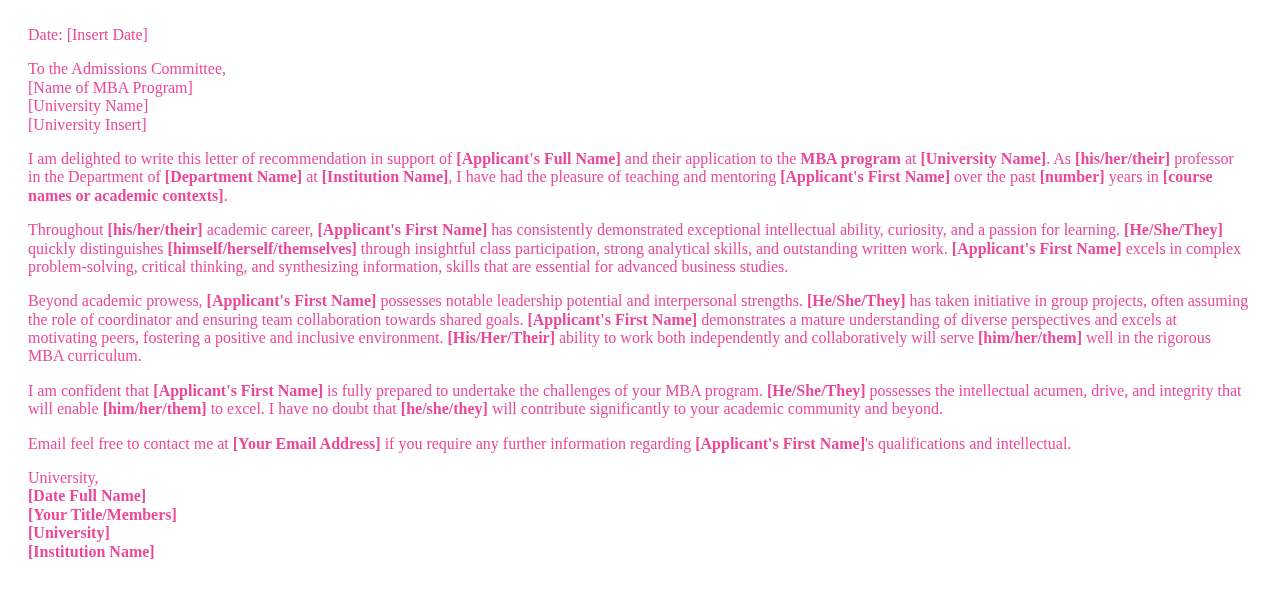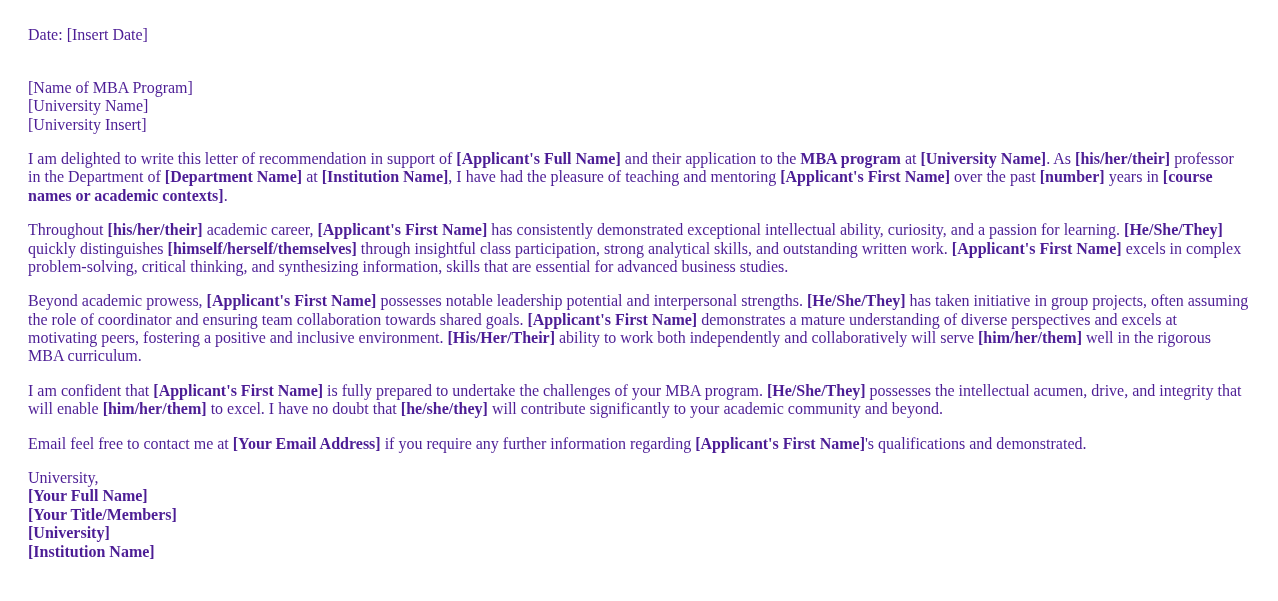--- a/index.html
+++ b/index.html
@@ -25,23 +25,23 @@
   }
   .letter-body b {
     font-weight: bold;
     text-align: right;
   }
 </style>
 </head>
 <body>
 
 <div class="page">
-  <div class="letter-body" id="letter-body" style="color: #4c1d95;">
+  <div class="letter-body" id="letter-body" style="color: #ec4899;">
       <p><span>Date: [Insert Date]</span></p>
-      <p><br><span>[Name of MBA Program]</span><br><span>[University Name]</span><br><span>[University Insert]</span></p>
+      <p><span>To the Admissions Committee,</span><br><span>[Name of MBA Program]</span><br><span>[University Name]</span><br><span>[University Insert]</span></p>
       <p><span>I am delighted to write this letter of recommendation in support of </span><b>[Applicant's Full Name]</b><span> and their application to the </span><b>MBA program</b><span> at </span><b>[University Name]</b><span>. As </span><b>[his/her/their]</b><span> professor in the Department of </span><b>[Department Name]</b><span> at </span><b>[Institution Name]</b><span>, I have had the pleasure of teaching and mentoring </span><b>[Applicant's First Name]</b><span> over the past </span><b>[number]</b><span> years in </span><b>[course names or academic contexts]</b><span>.</span></p>
       <p><span>Throughout </span><b>[his/her/their]</b><span> academic career, </span><b>[Applicant's First Name]</b><span> has consistently demonstrated exceptional intellectual ability, curiosity, and a passion for learning. </span><b>[He/She/They]</b><span> quickly distinguishes </span><b>[himself/herself/themselves]</b><span> through insightful class participation, strong analytical skills, and outstanding written work. </span><b>[Applicant's First Name]</b><span> excels in complex problem-solving, critical thinking, and synthesizing information, skills that are essential for advanced business studies.</span></p>
       <p><span>Beyond academic prowess, </span><b>[Applicant's First Name]</b><span> possesses notable leadership potential and interpersonal strengths. </span><b>[He/She/They]</b><span> has taken initiative in group projects, often assuming the role of coordinator and ensuring team collaboration towards shared goals. </span><b>[Applicant's First Name]</b><span> demonstrates a mature understanding of diverse perspectives and excels at motivating peers, fostering a positive and inclusive environment. </span><b>[His/Her/Their]</b><span> ability to work both independently and collaboratively will serve </span><b>[him/her/them]</b><span> well in the rigorous MBA curriculum.</span></p>
       <p><span>I am confident that </span><b>[Applicant's First Name]</b><span> is fully prepared to undertake the challenges of your MBA program. </span><b>[He/She/They]</b><span> possesses the intellectual acumen, drive, and integrity that will enable </span><b>[him/her/them]</b><span> to excel. I have no doubt that </span><b>[he/she/they]</b><span> will contribute significantly to your academic community and beyond.</span></p>
-      <p><span>Email feel free to contact me at </span><b>[Your Email Address]</b><span> if you require any further information regarding </span><b>[Applicant's First Name]</b><span>'s qualifications and demonstrated.</span></p>
-      <p><span>University,</span><br><b>[Your Full Name]</b><br><b>[Your Title/Members]</b><br><b>[University]</b><br><b>[Institution Name]</b></p>
+      <p><span>Email feel free to contact me at </span><b>[Your Email Address]</b><span> if you require any further information regarding </span><b>[Applicant's First Name]</b><span>'s qualifications and intellectual.</span></p>
+      <p><span>University,</span><br><b>[Date Full Name]</b><br><b>[Your Title/Members]</b><br><b>[University]</b><br><b>[Institution Name]</b></p>
     </div>
 </div>
 
 </body></html>

